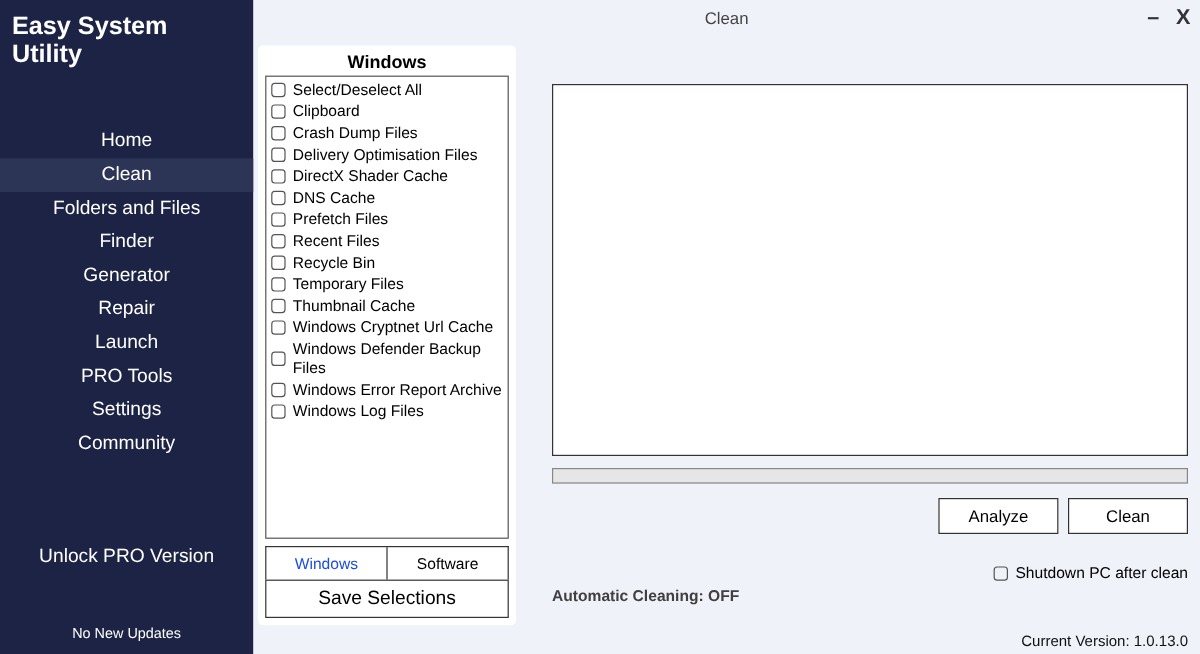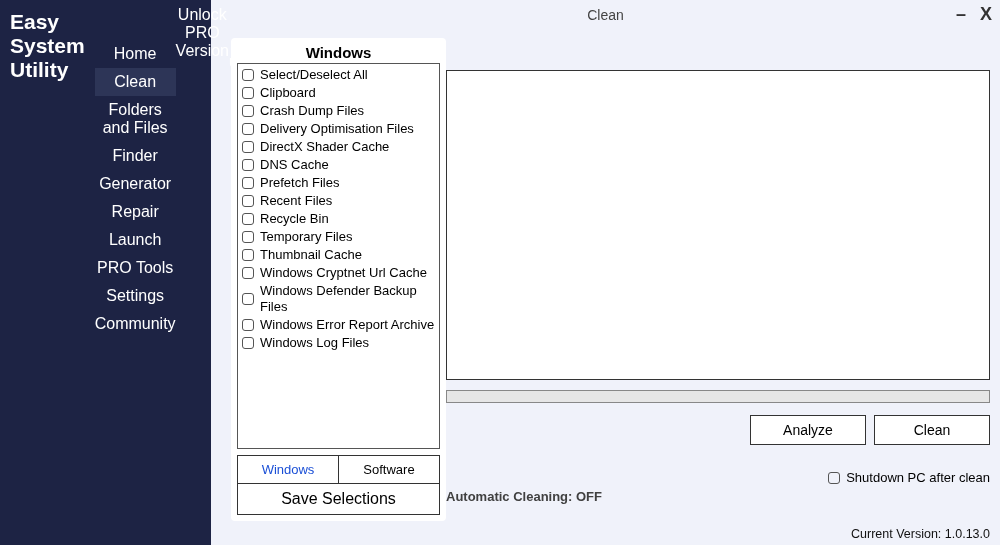--- a/index.html
+++ b/index.html
@@ -10,20 +10,21 @@
     width: 1000px;
     height: 545px;
     overflow: hidden;
     display: flex;
   }
   .sidebar {
     width: 211px;
     background: #1d2344;
     color: #fff;
     display: flex;
+    flex-direction: column;
   }
   .app-title {
     font-size: 21px;
     font-weight: bold;
     padding: 10px 10px 6px 10px;
   }
   .nav {
     margin-top: 40px;
   }
   .nav-item {
@@ -67,21 +68,22 @@
     right: 8px;
     top: 4px;
     display: flex;
     gap: 14px;
     font-size: 18px;
   }
   .win-btn { cursor: pointer; font-weight:bold; }
   .content {
     flex: 1;
     display: flex;
-    padding: 8px 10px 4px 20px;
+    padding: 8px 10px 4px 4px;
+    gap: 30px;
   }
   .left-panel {
     width: 215px;
     background: #fff;
     border-radius: 4px;
     padding: 6px;
     display: flex;
     flex-direction: column;
   }
   .panel-heading {
@@ -151,21 +153,21 @@
   }
   .action-row {
     display: flex;
     justify-content: flex-end;
     gap: 8px;
     margin-top: 12px;
   }
   .action-btn {
     border: 1px solid #333;
     background: #fff;
-    width: 116px;
+    width: 100px;
     text-align: center;
     padding: 6px 0;
     font-size: 14px;
     cursor: pointer;
   }
   .shutdown-row {
     display: flex;
     justify-content: flex-end;
     align-items: center;
     gap: 6px;

